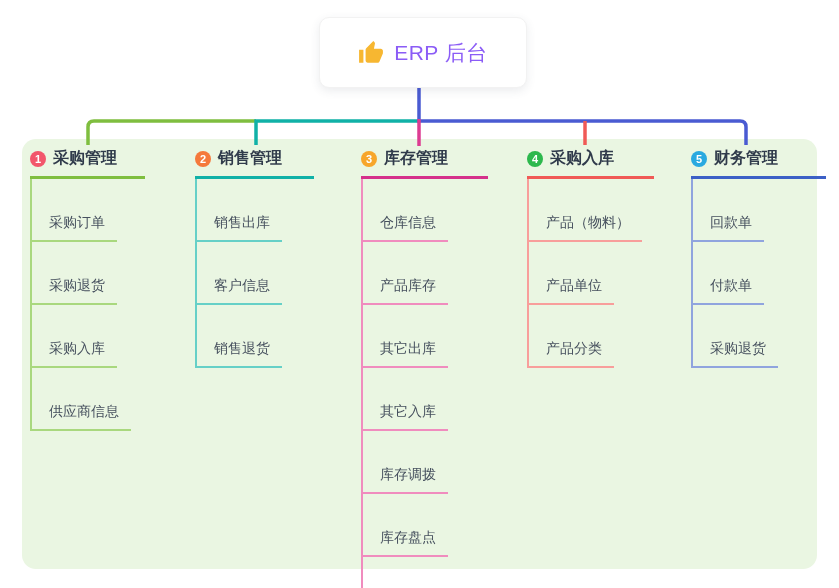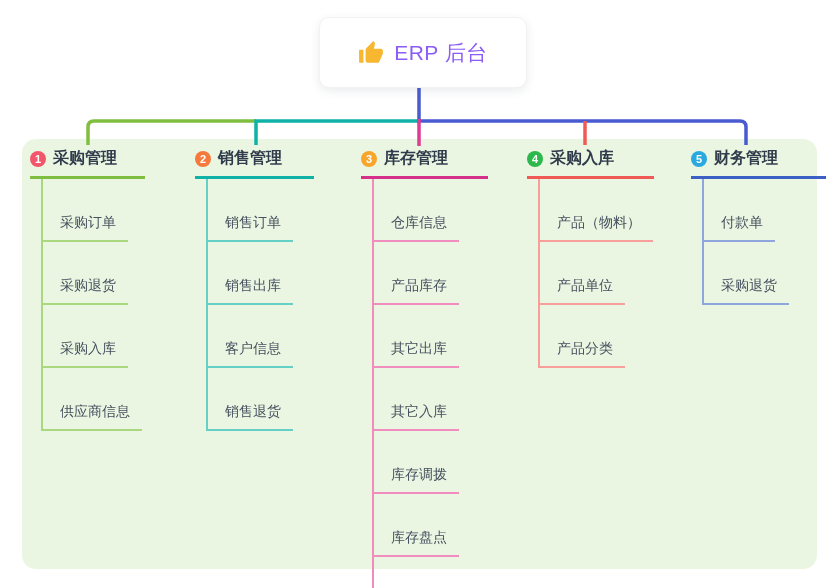--- a/index.html
+++ b/index.html
@@ -36,21 +36,20 @@
     border-bottom:3px solid var(--head);
     font-size:16px;font-weight:600;color:#303B4B;
     cursor:default;
   }
   .badge{
     flex:none;width:16px;height:16px;border-radius:50%;
     background:var(--badge);color:#fff;
     font-size:11px;font-weight:700;line-height:16px;text-align:center;
   }
   .children{
-    margin-left:11px;
     border-left:2px solid var(--light);
   }
   .child{
     width:max-content;height:53px;
     display:flex;align-items:flex-end;
     padding:0 12px 8px 17px;
     border-bottom:2px solid var(--light);
     font-size:14px;color:#46505E;
     cursor:default;
   }
@@ -87,21 +86,20 @@
     <div class="child">供应商信息</div>
   </div>
 </div>
 
 <div class="branch b2" style="--head: #10B1A7; --light: #66D0C7; --badge: #F5793B;">
   <div class="head">
     <span class="badge">2</span>
     <span>销售管理</span>
   </div>
   <div class="children">
-    <div class="child">销售订单</div>
     <div class="child">销售出库</div>
     <div class="child">客户信息</div>
     <div class="child">销售退货</div>
   </div>
 </div>
 
 <div class="branch b3" style="--head: #D5318B; --light: #F08CBE; --badge: #F7A62B;">
   <div class="head">
     <span class="badge">3</span>
     <span>库存管理</span>
@@ -128,16 +126,17 @@
     <div class="child">产品分类</div>
   </div>
 </div>
 
 <div class="branch b5" style="--head: #3C60C6; --light: #90A4DE; --badge: #29A9E0;">
   <div class="head">
     <span class="badge">5</span>
     <span>财务管理</span>
   </div>
   <div class="children">
+    <div class="child">回款单</div>
     <div class="child">付款单</div>
     <div class="child">采购退货</div>
   </div>
 </div>
 
 </body></html>

